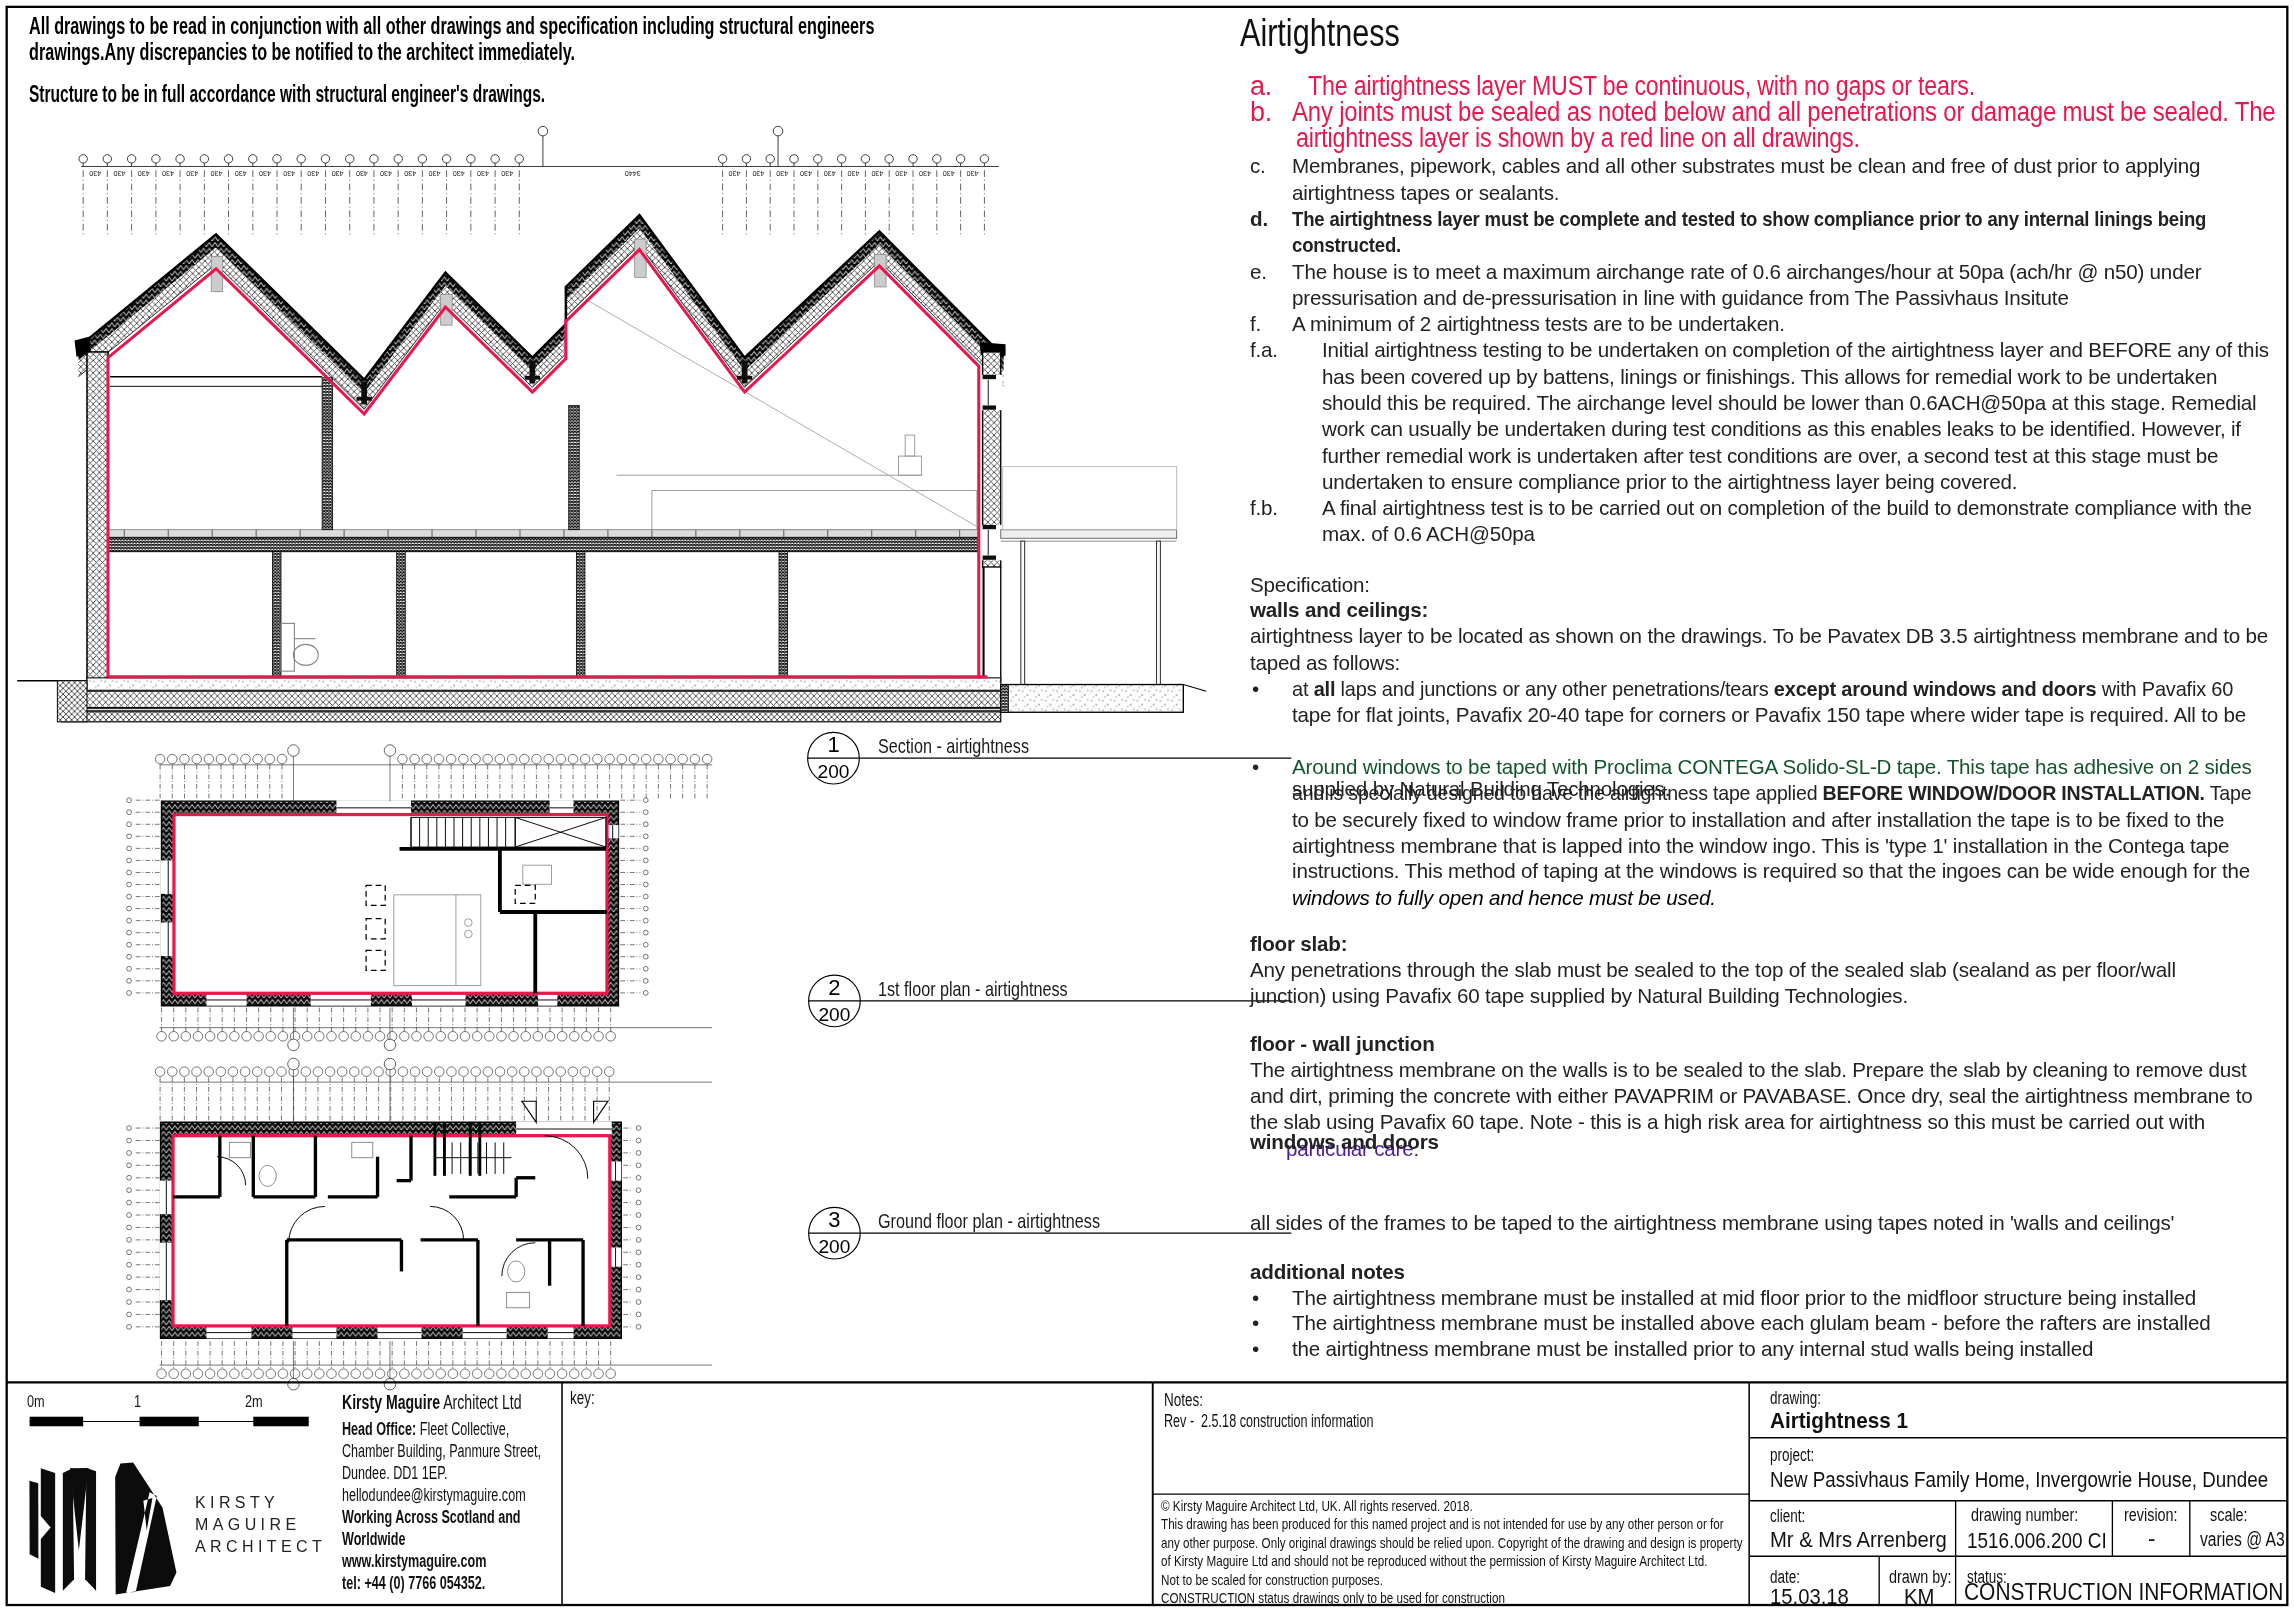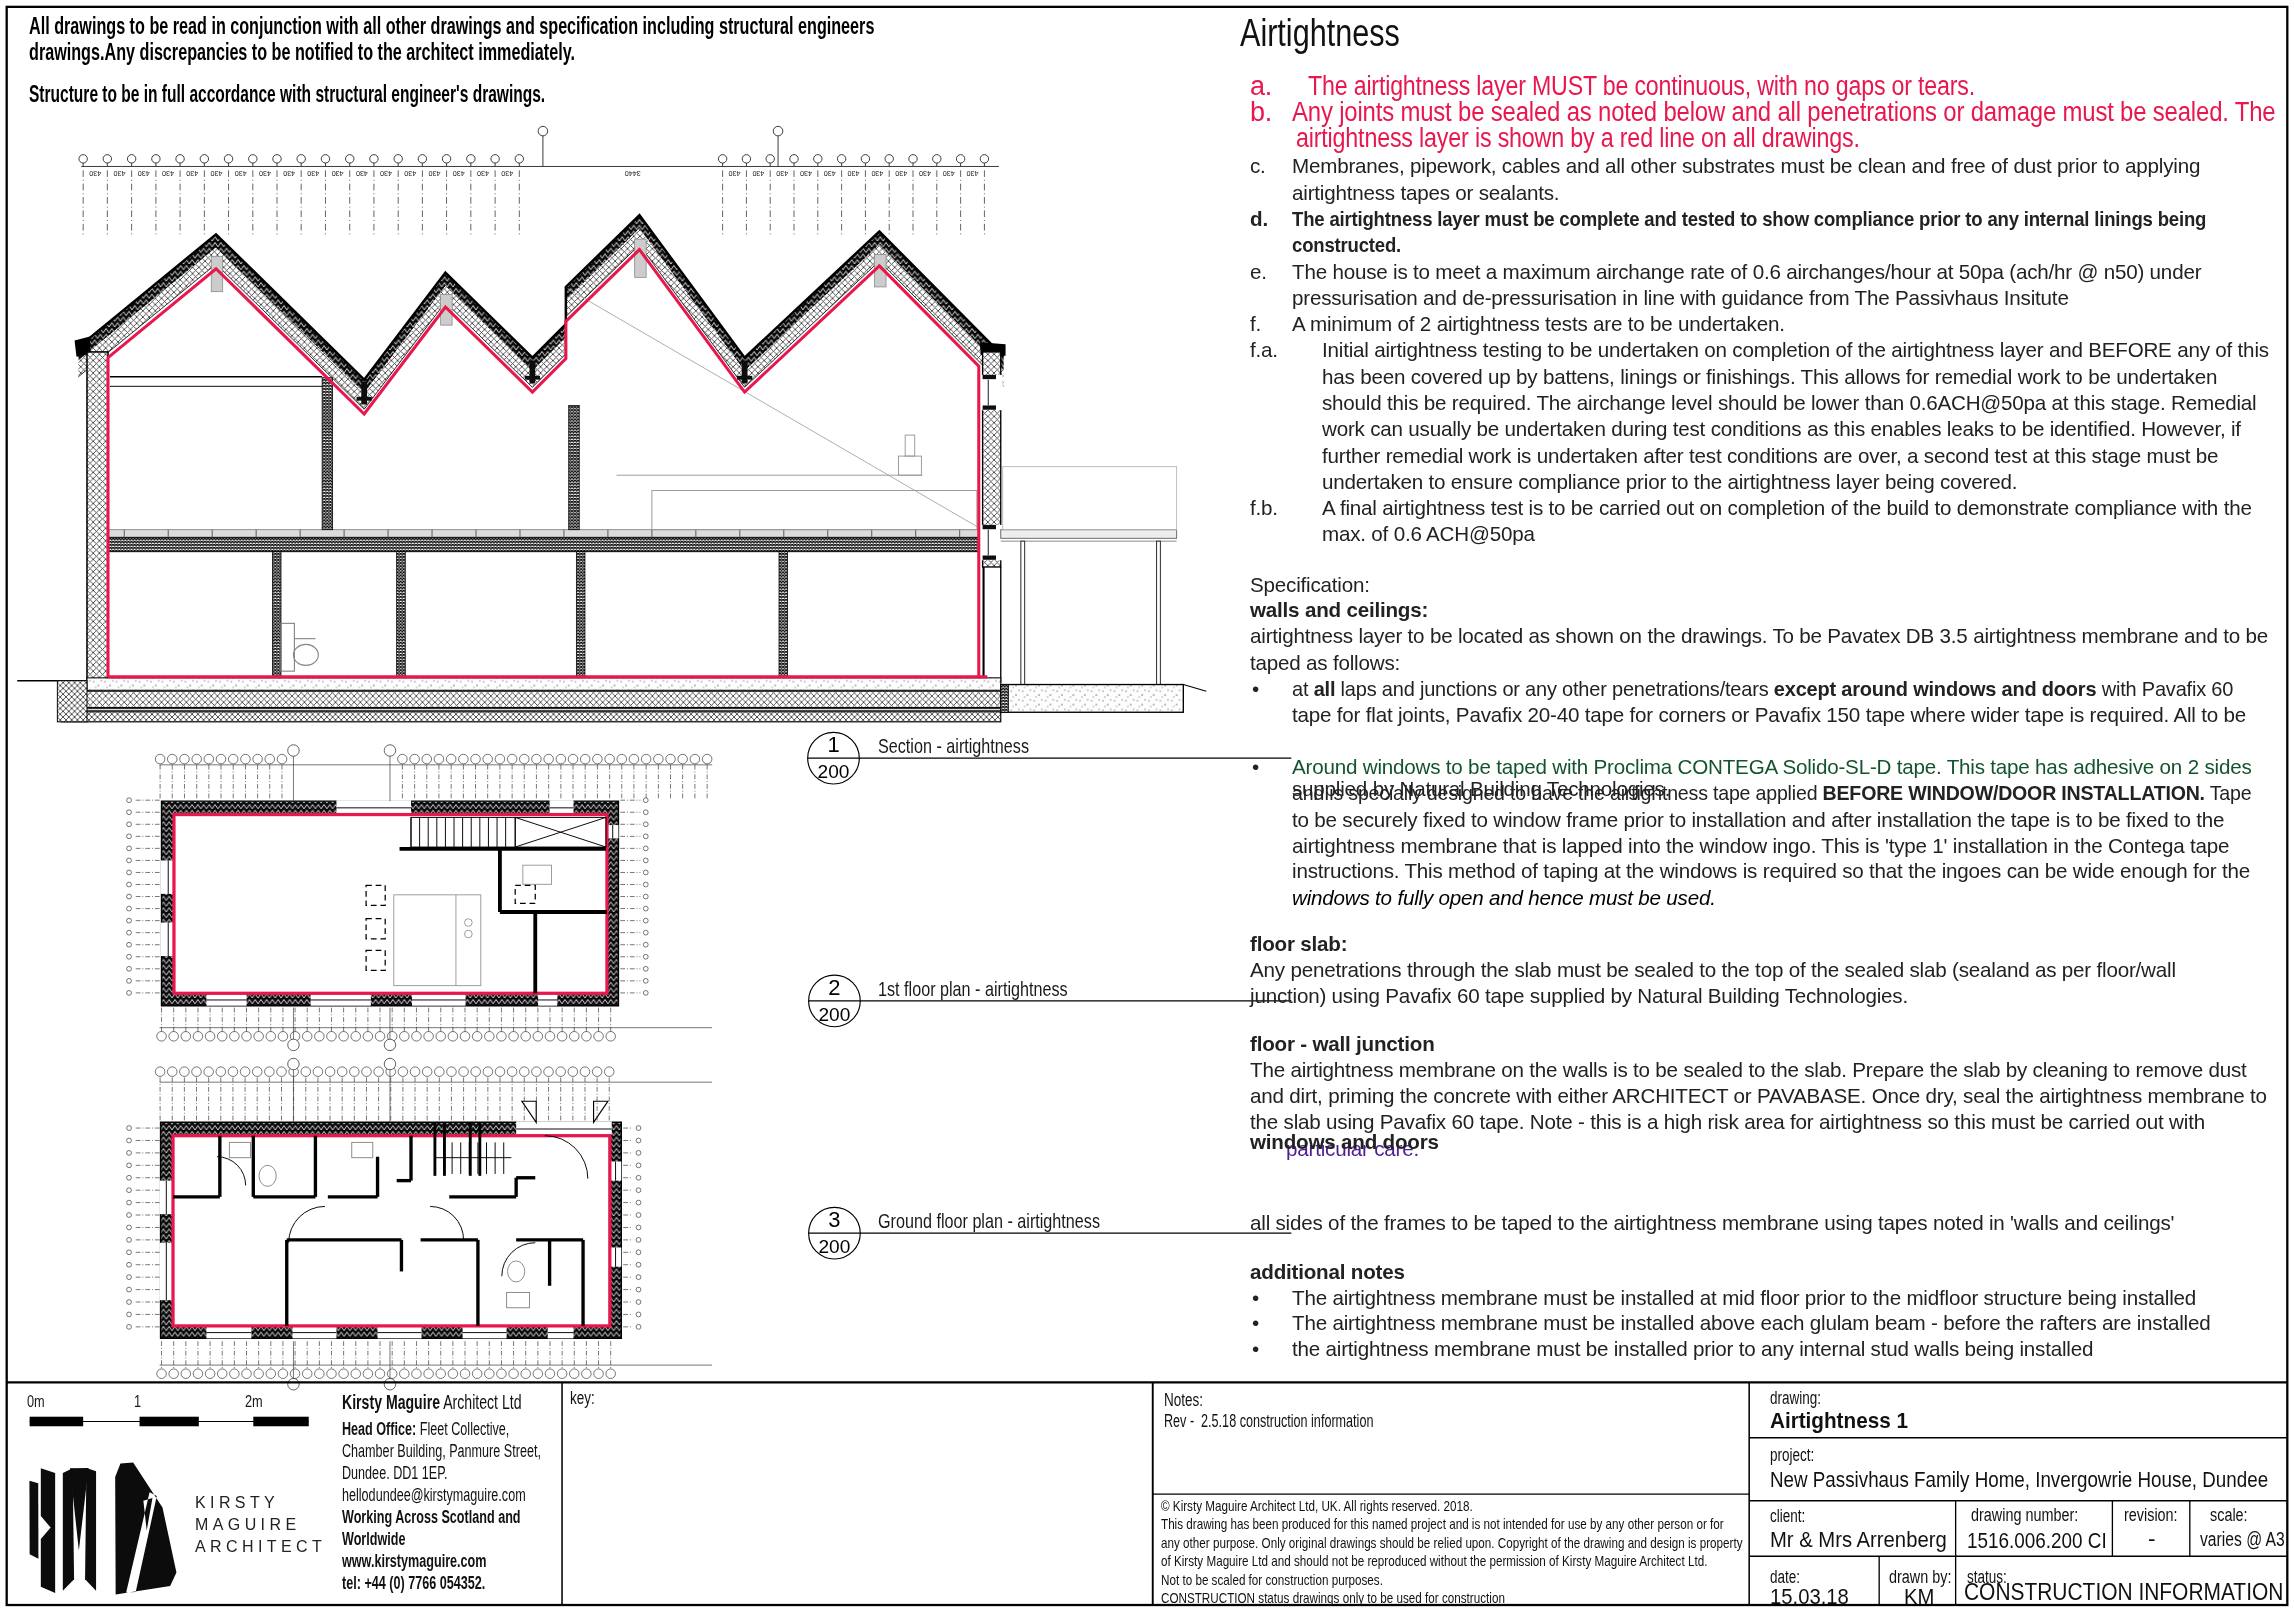--- a/index.html
+++ b/index.html
@@ -949,21 +949,21 @@
 <div class="t" style="left:1292px;top:781px;font-size:20.6px;font-weight:400;color:#222;letter-spacing:-0.2px;transform:scaleX(0.95);transform-origin:0 0;">and is specially designed to have the airtightness tape applied <b>BEFORE WINDOW/DOOR INSTALLATION.</b> Tape</div>
 <div class="t" style="left:1292px;top:808px;font-size:20.6px;font-weight:400;color:#222;letter-spacing:-0.2px;">to be securely fixed to window frame prior to installation and after installation the tape is to be fixed to the</div>
 <div class="t" style="left:1292px;top:834px;font-size:20.6px;font-weight:400;color:#222;letter-spacing:-0.2px;">airtightness membrane that is lapped into the window ingo. This is 'type 1' installation in the Contega tape</div>
 <div class="t" style="left:1292px;top:859px;font-size:20.6px;font-weight:400;color:#222;letter-spacing:-0.2px;">instructions. This method of taping at the windows is required so that the ingoes can be wide enough for the</div>
 <div class="t" style="left:1292px;top:886px;font-size:20.6px;font-weight:400;color:#000000;letter-spacing:-0.2px;font-style:italic;">windows to fully open and hence must be used.</div>
 <div class="t" style="left:1250px;top:932px;font-size:20.6px;font-weight:600;color:#222;letter-spacing:-0.2px;">floor slab:</div>
 <div class="t" style="left:1250px;top:958px;font-size:20.6px;font-weight:400;color:#222;letter-spacing:-0.2px;">Any penetrations through the slab must be sealed to the top of the sealed slab (sealand as per floor/wall</div>
 <div class="t" style="left:1250px;top:984px;font-size:20.6px;font-weight:400;color:#222;letter-spacing:-0.2px;">junction) using Pavafix 60 tape supplied by Natural Building Technologies.</div>
 <div class="t" style="left:1250px;top:1032px;font-size:20.6px;font-weight:600;color:#222;letter-spacing:-0.2px;">floor - wall junction</div>
 <div class="t" style="left:1250px;top:1058px;font-size:20.6px;font-weight:400;color:#222;letter-spacing:-0.2px;">The airtightness membrane on the walls is to be sealed to the slab. Prepare the slab by cleaning to remove dust</div>
-<div class="t" style="left:1250px;top:1084px;font-size:20.6px;font-weight:400;color:#222;letter-spacing:-0.2px;">and dirt, priming the concrete with either ARCHITECT or PAVABASE. Once dry, seal the airtightness membrane to</div>
+<div class="t" style="left:1250px;top:1084px;font-size:20.6px;font-weight:400;color:#222;letter-spacing:-0.2px;">and dirt, priming the concrete with either PAVAPRIM or PAVABASE. Once dry, seal the airtightness membrane to</div>
 <div class="t" style="left:1250px;top:1110px;font-size:20.6px;font-weight:400;color:#222;letter-spacing:-0.2px;">the slab using Pavafix 60 tape. Note - this is a high risk area for airtightness so this must be carried out with</div>
 <div class="t" style="left:1286px;top:1137px;font-size:20.6px;font-weight:400;color:#4c1d95;letter-spacing:-0.2px;">particular care.</div>
 <div class="t" style="left:1250px;top:1130px;font-size:20.6px;font-weight:600;color:#222;letter-spacing:-0.2px;">windows and doors</div>
 <div class="t" style="left:1250px;top:1211px;font-size:20.6px;font-weight:400;color:#222;letter-spacing:-0.2px;">all sides of the frames to be taped to the airtightness membrane using tapes noted in 'walls and ceilings'</div>
 <div class="t" style="left:1250px;top:1260px;font-size:20.6px;font-weight:600;color:#222;letter-spacing:-0.2px;">additional notes</div>
 <div class="t" style="left:1252px;top:1286px;font-size:20.6px;font-weight:400;color:#222;letter-spacing:-0.2px;">•</div>
 <div class="t" style="left:1292px;top:1286px;font-size:20.6px;font-weight:400;color:#222;letter-spacing:-0.2px;">The airtightness membrane must be installed at mid floor prior to the midfloor structure being installed</div>
 <div class="t" style="left:1252px;top:1311px;font-size:20.6px;font-weight:400;color:#222;letter-spacing:-0.2px;">•</div>
 <div class="t" style="left:1292px;top:1311px;font-size:20.6px;font-weight:400;color:#222;letter-spacing:-0.2px;">The airtightness membrane must be installed above each glulam beam - before the rafters are installed</div>
 <div class="t" style="left:1252px;top:1337px;font-size:20.6px;font-weight:400;color:#222;letter-spacing:-0.2px;">•</div>

